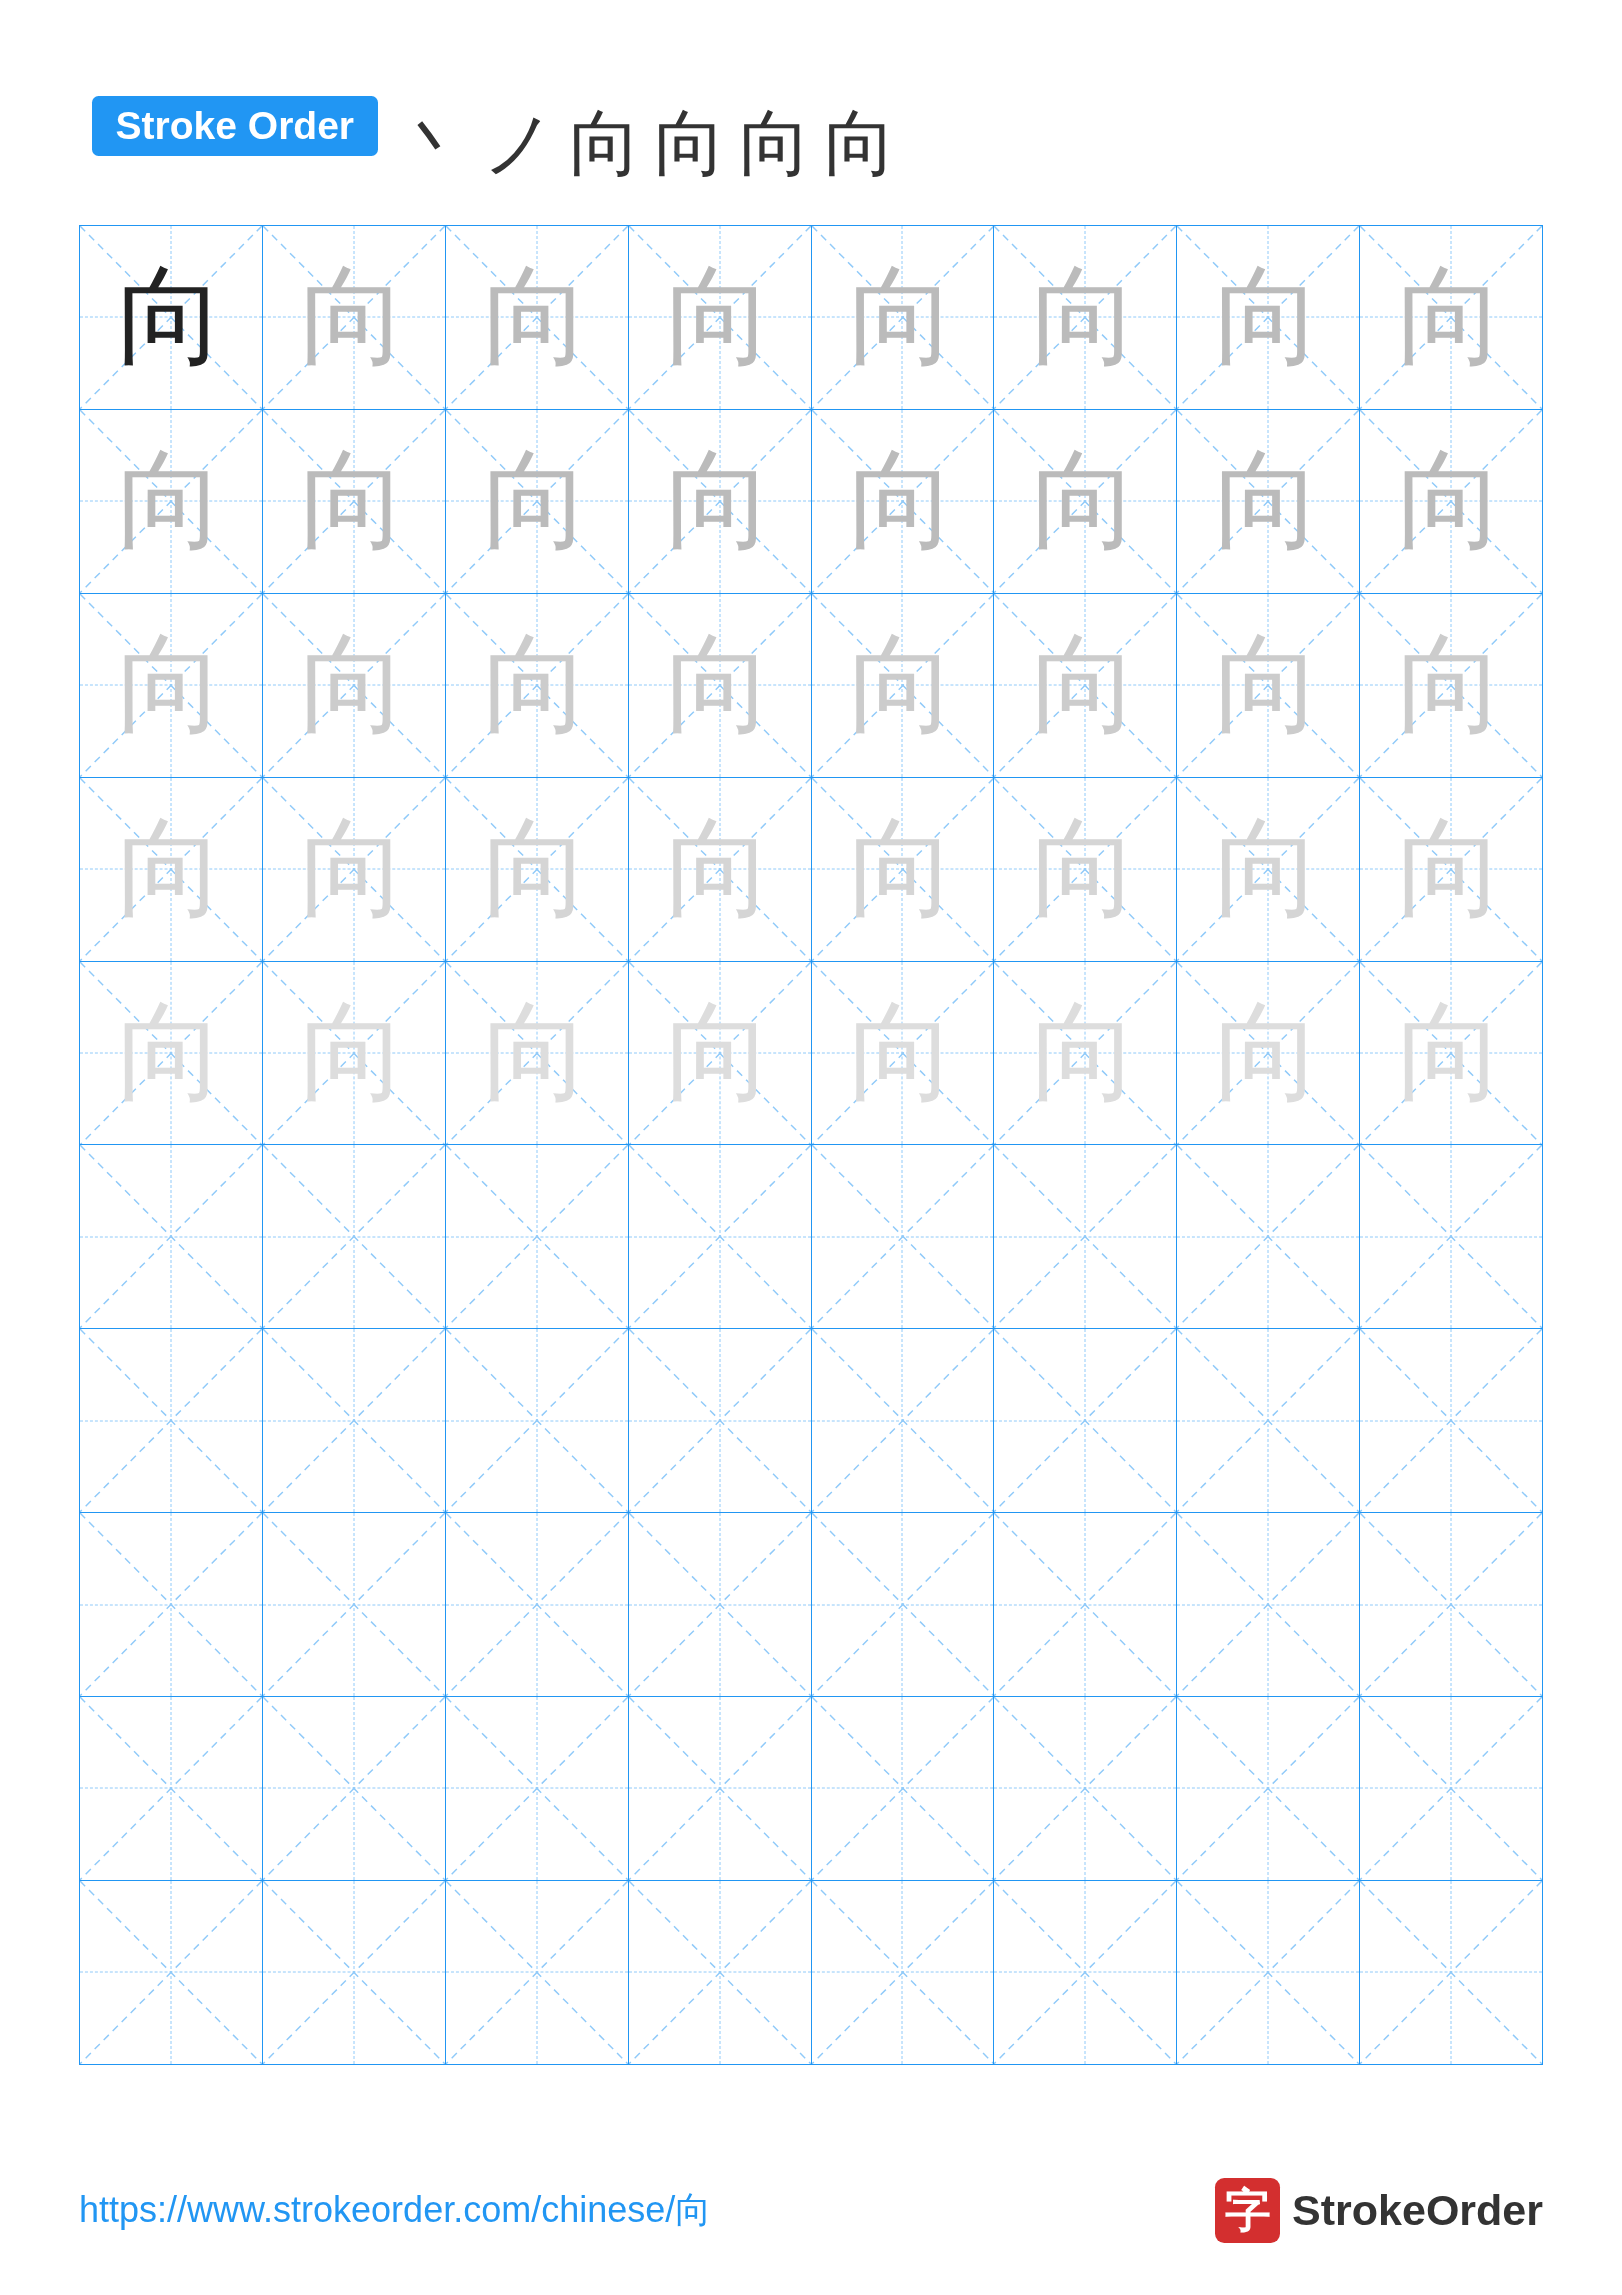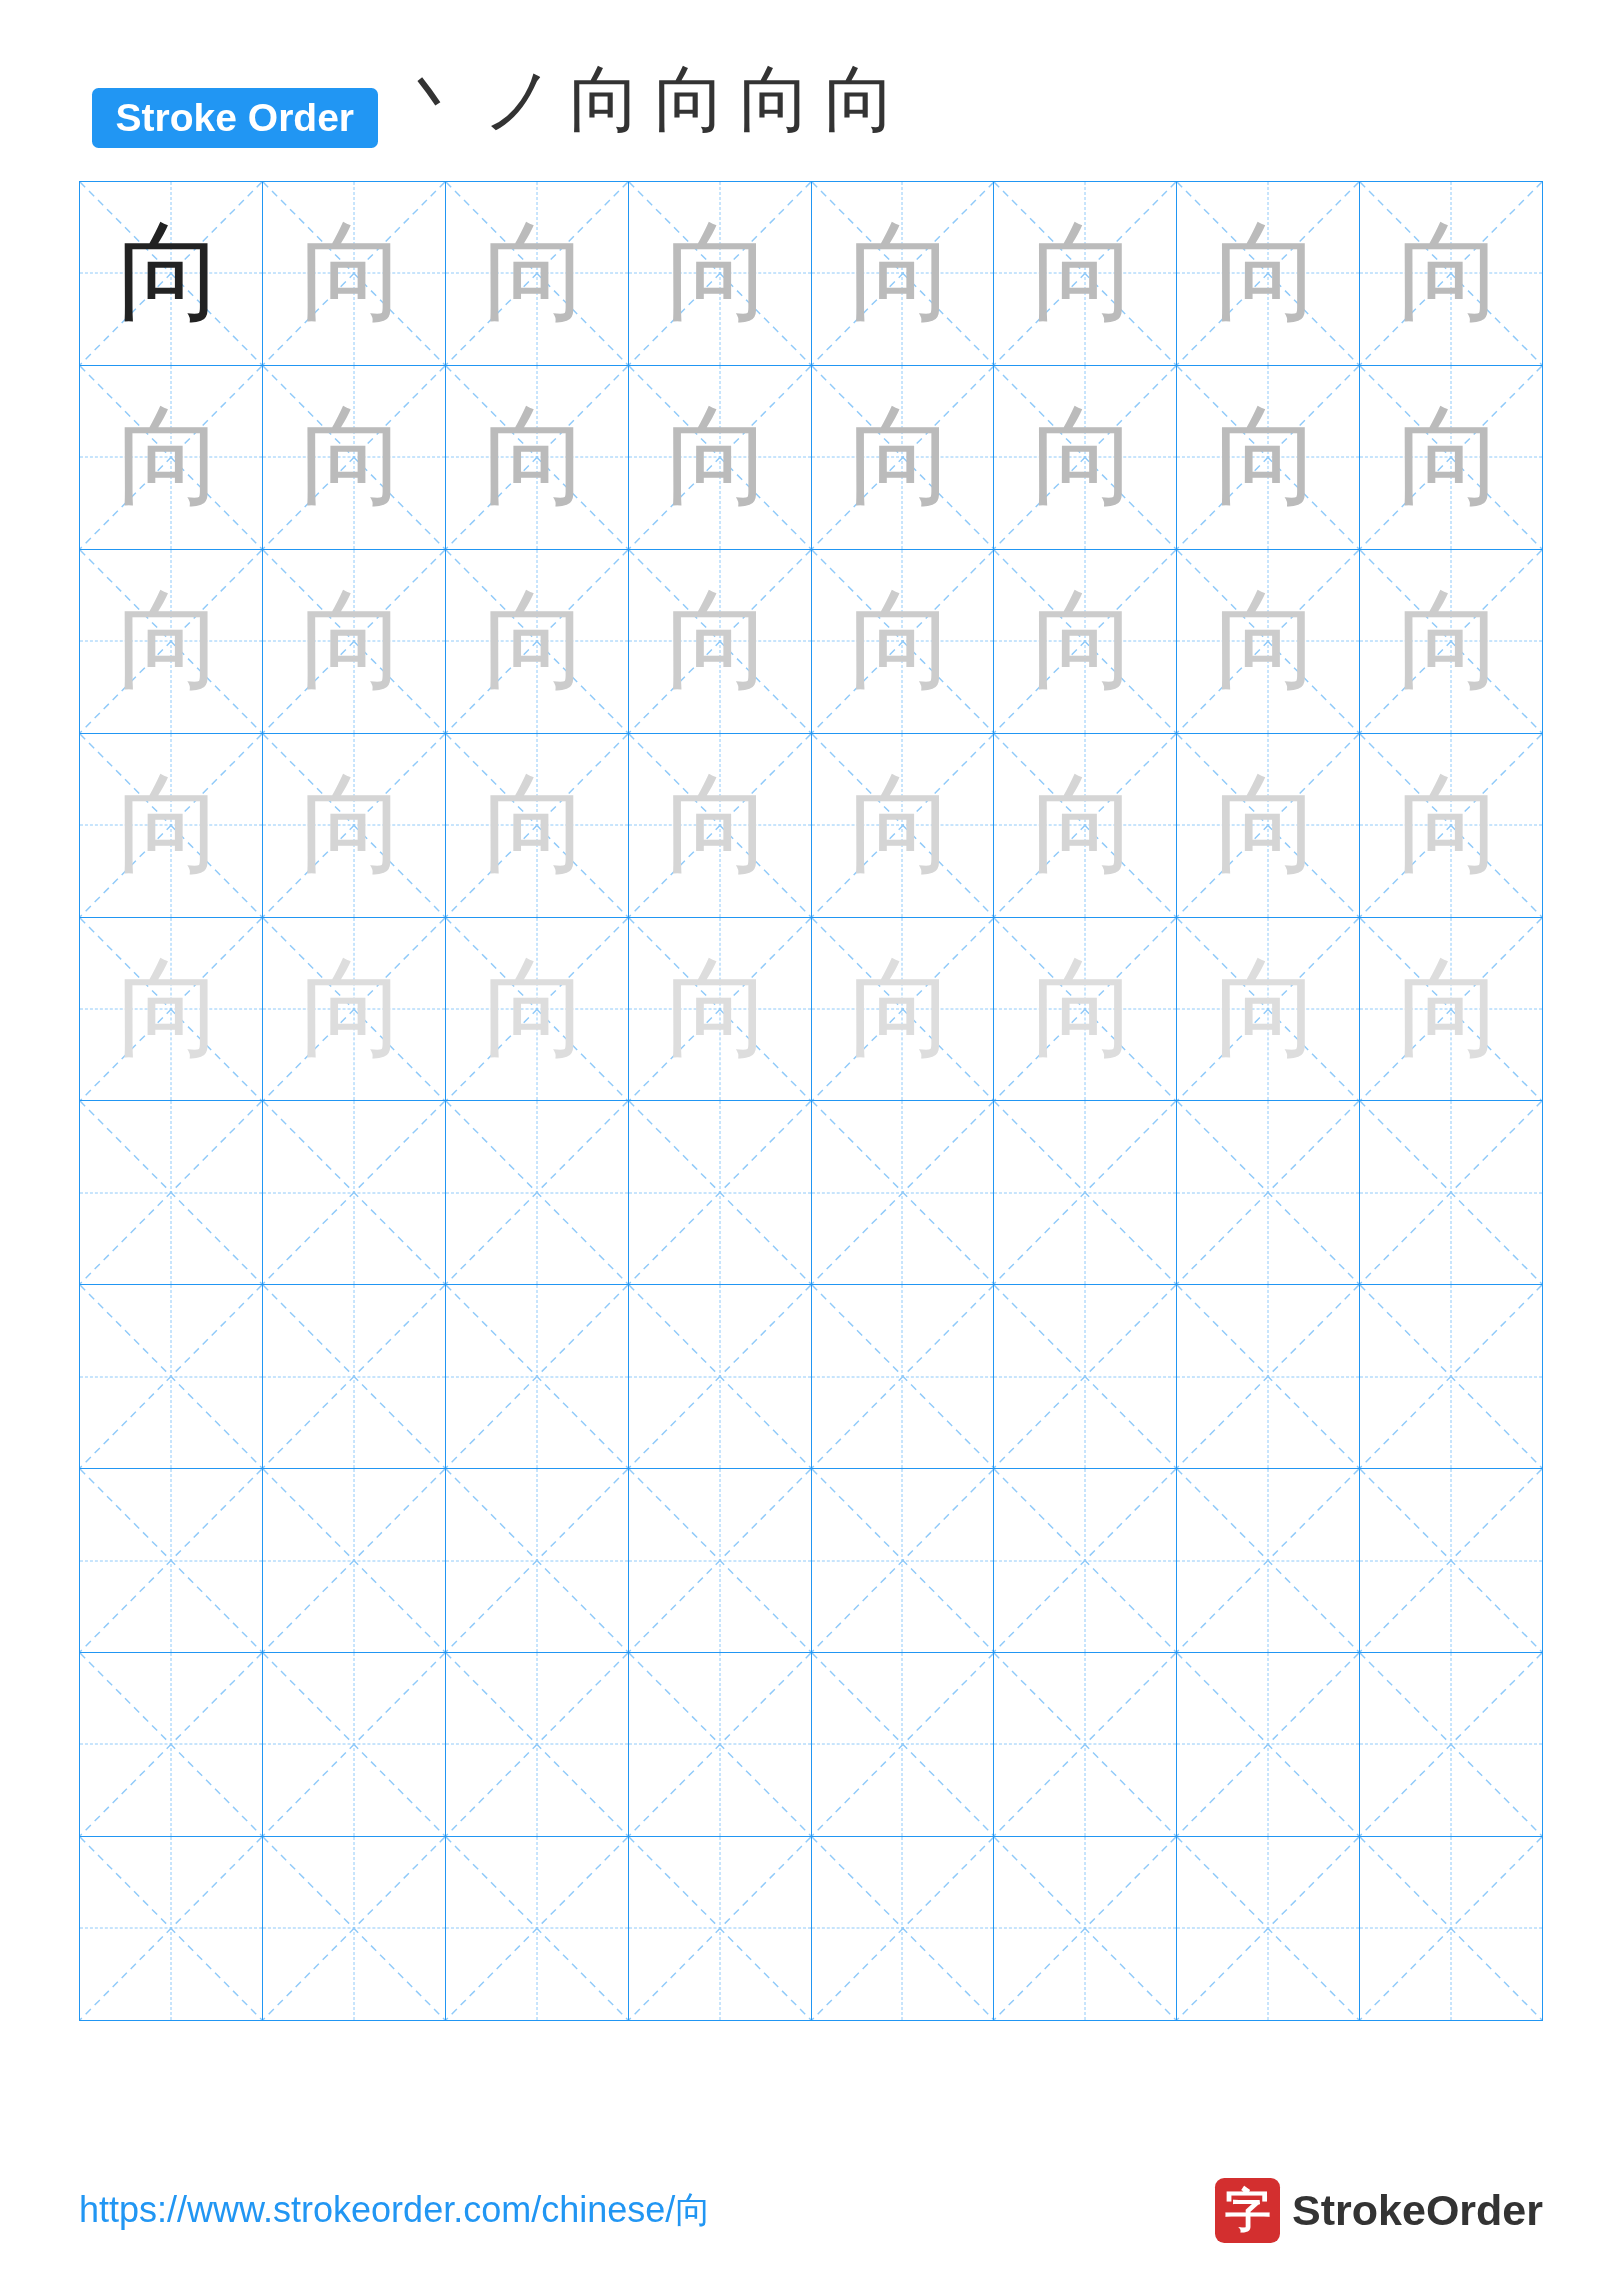--- a/index.html
+++ b/index.html
@@ -36,24 +36,25 @@
     }
 
     .title-char {
       color: #d32f2f;
       font-family: serif;
       margin-right: 13px;
     }
 
     .stroke-order-row {
       display: flex;
-      align-items: flex-end;
+      align-items: flex-start;
       margin-bottom: 33px;
       gap: 19.6px;
       padding-left: 13px;
+      margin-top: 44px;
     }
 
     .stroke-order-badge {
       background: #2196F3;
       color: #fff;
       font-size: 39px;
       font-family: sans-serif;
       font-weight: bold;
       padding: 7.9px 23.6px;
       border-radius: 6.5px;

